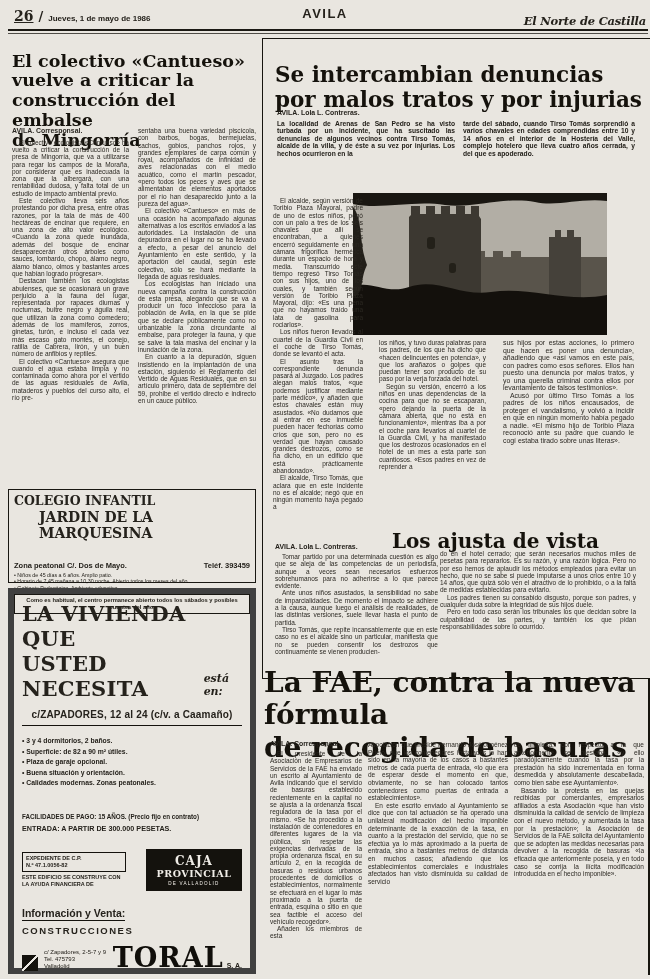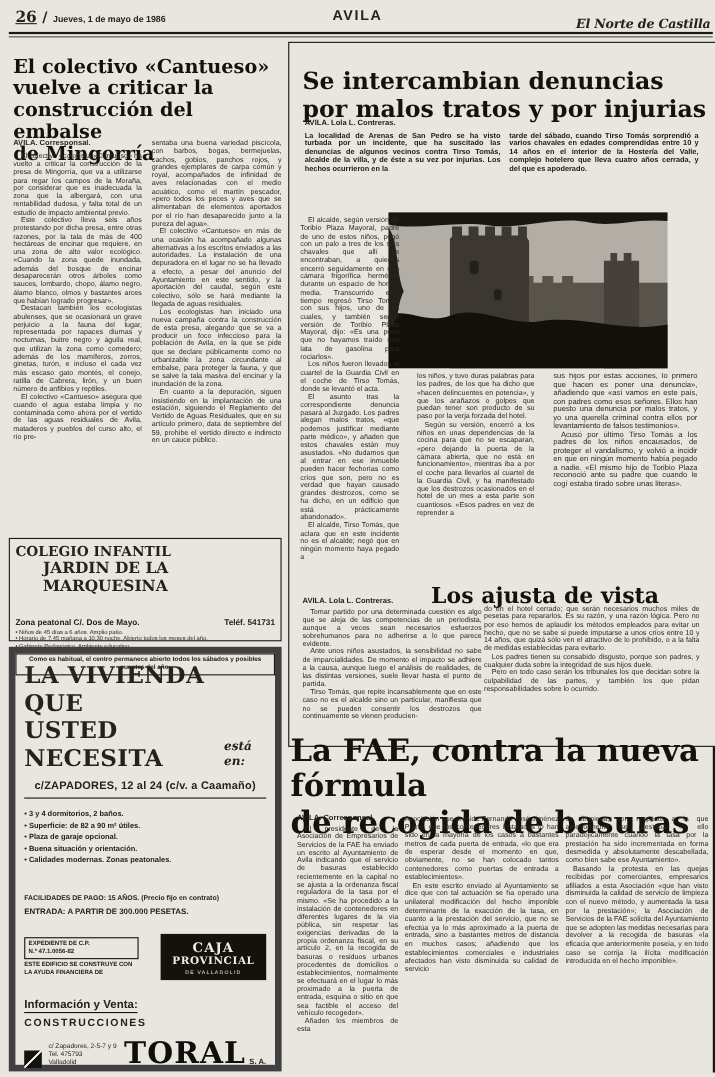--- a/index.html
+++ b/index.html
@@ -121,21 +121,21 @@
           <p class="para">En cuanto a la depuración, siguen insistiendo en la implantación de una estación, siguiendo el Reglamento del Vertido de Aguas Residuales, que en su artículo primero, data de septiembre del 59, prohibe el vertido directo e indirecto en un cauce público.</p>
         </div>
     </div>
   </section>
 
   <aside class="abs ad-col">
     <div class="ac-t1">COLEGIO INFANTIL</div>
     <div class="ac-t2">JARDIN DE LA MARQUESINA</div>
     <div class="ac-row">
       <span>Zona peatonal C/. Dos de Mayo.</span>
-      <span>Teléf. 541731</span>
+      <span>Teléf. 393459</span>
     </div>
     <div class="ac-bullets">
         <p class="para">Niños de 45 días a 6 años. Amplio patio.</p>
         <p class="para">Horario de 7,45 mañana a 10,30 noche. Abierto todos los meses del año.</p>
         <p class="para">Gabinete Pedagógico. Ambiente educativo.</p>
       </div>
     <div class="ac-footer">Como es habitual, el centro permanece abierto todos los sábados y posibles puentes del año.</div>
   </aside>
 
   <aside class="abs ad-viv">

